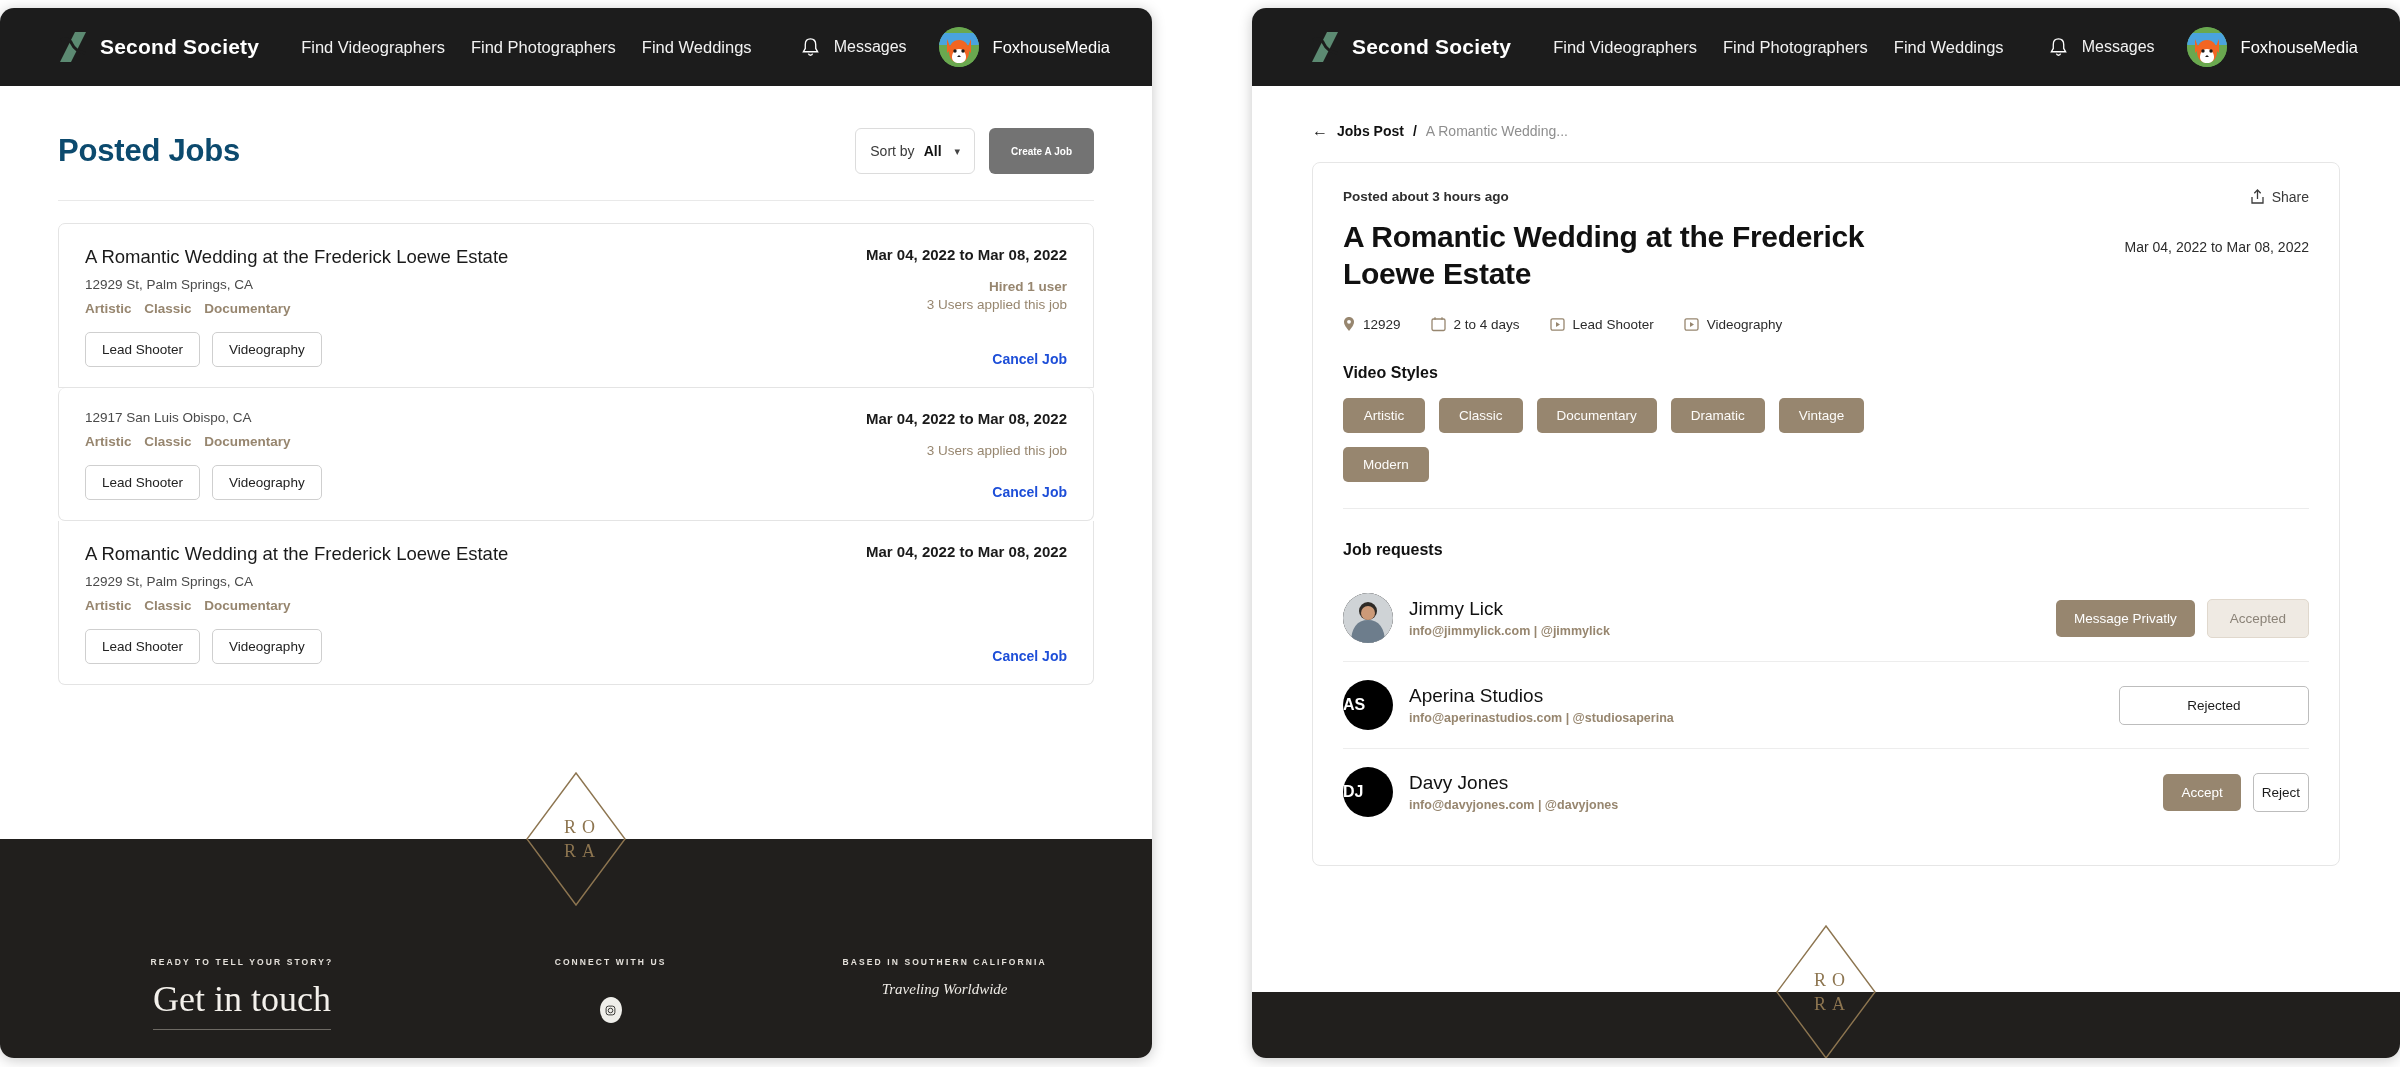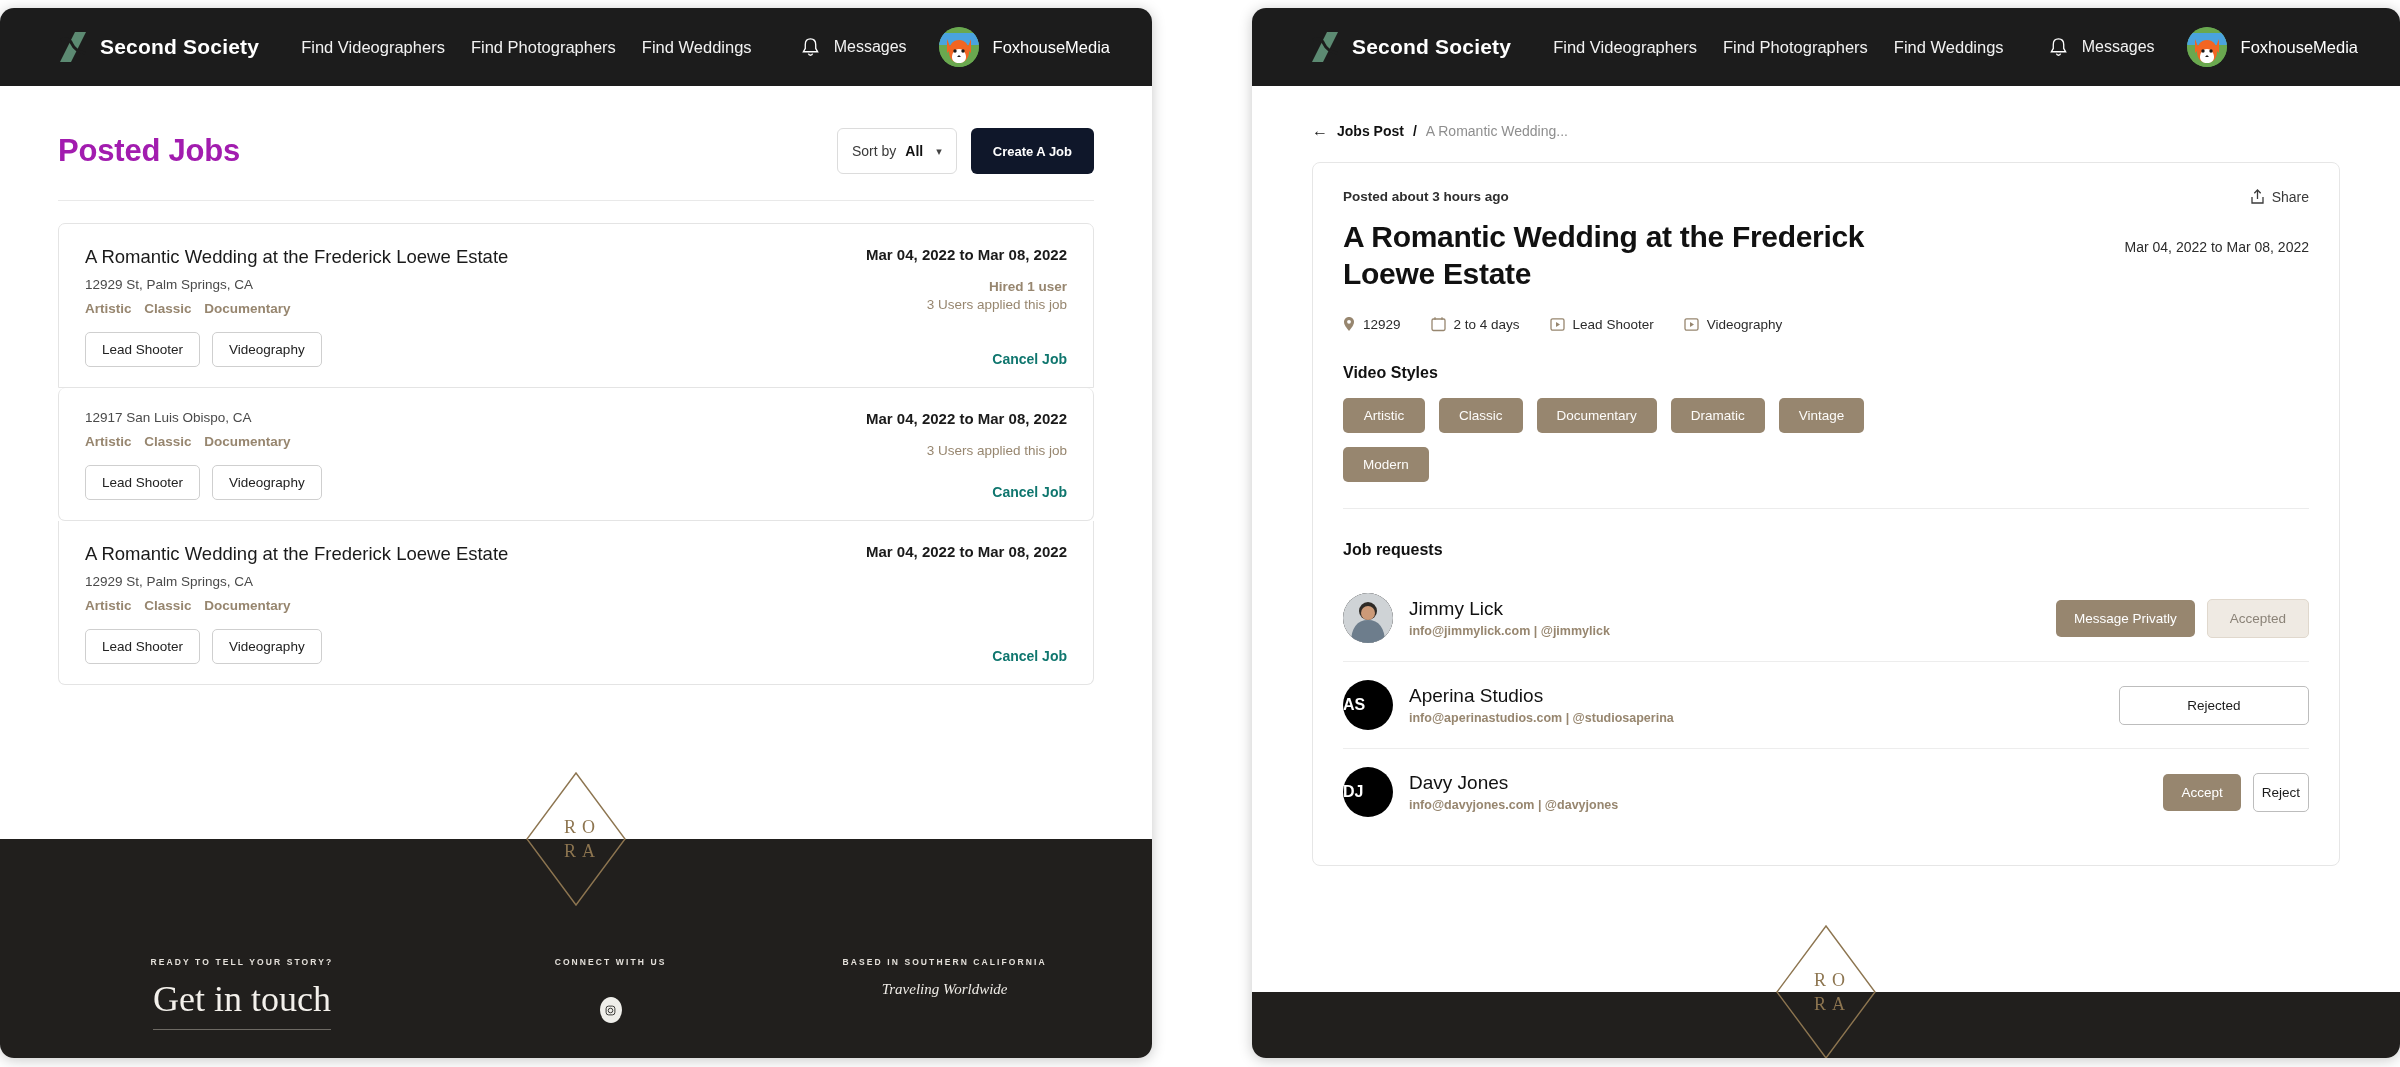--- a/index.html
+++ b/index.html
@@ -81,21 +81,21 @@
   .page-body { padding: 0 58px; background: #fff; }
 
   .page-head {
     display: flex;
     align-items: center;
     padding: 42px 0 26px 0;
   }
   .page-title {
     font-size: 31px;
     font-weight: bold;
-    color: #a21caf;
+    color: #0c4a6e;
     letter-spacing: -.2px;
   }
   .head-actions { margin-left: auto; display: flex; align-items: flex-start; gap: 14px; }
   .sortby {
     height: 46px;
     min-width: 110px;
     border: 1px solid #dcdcdc;
     border-radius: 6px;
     background: #fff;
     display: flex;
@@ -103,26 +103,26 @@
     gap: 9px;
     padding: 0 14px;
     font-size: 14px;
     color: #3a3a3a;
     cursor: pointer;
   }
   .sortby b { color: #111; font-weight: bold; }
   .chev { font-size: 11px; color: #444; margin-left: 4px; }
   .btn-primary {
     height: 46px;
-    background: #0f172a;
+    background: #737373;
     color: #ffffff;
     border: none;
     border-radius: 6px;
     padding: 0 22px;
-    font-size: 13px;
+    font-size: 10px;
     font-weight: bold;
     font-family: "Liberation Sans", sans-serif;
     cursor: pointer;
     white-space: nowrap;
   }
   .divider-line { height: 1px; background: #e9e9e9; }
 
   
   .cards { padding-top: 22px; }
   .job-card {
@@ -187,21 +187,21 @@
     margin-bottom: 3px;
   }
   .jc-applied {
     font-size: 13.5px;
     color: #97866f;
   }
   .jc-cancel {
     margin-top: auto;
     font-size: 14px;
     font-weight: bold;
-    color: #0f766e;
+    color: #1d4ed8;
     cursor: pointer;
   }
 
   .white-spacer { background: #fff; }
 
   
   .site-footer {
     position: relative;
     background: #211f1d;
     padding: 0 0 30px 0;

